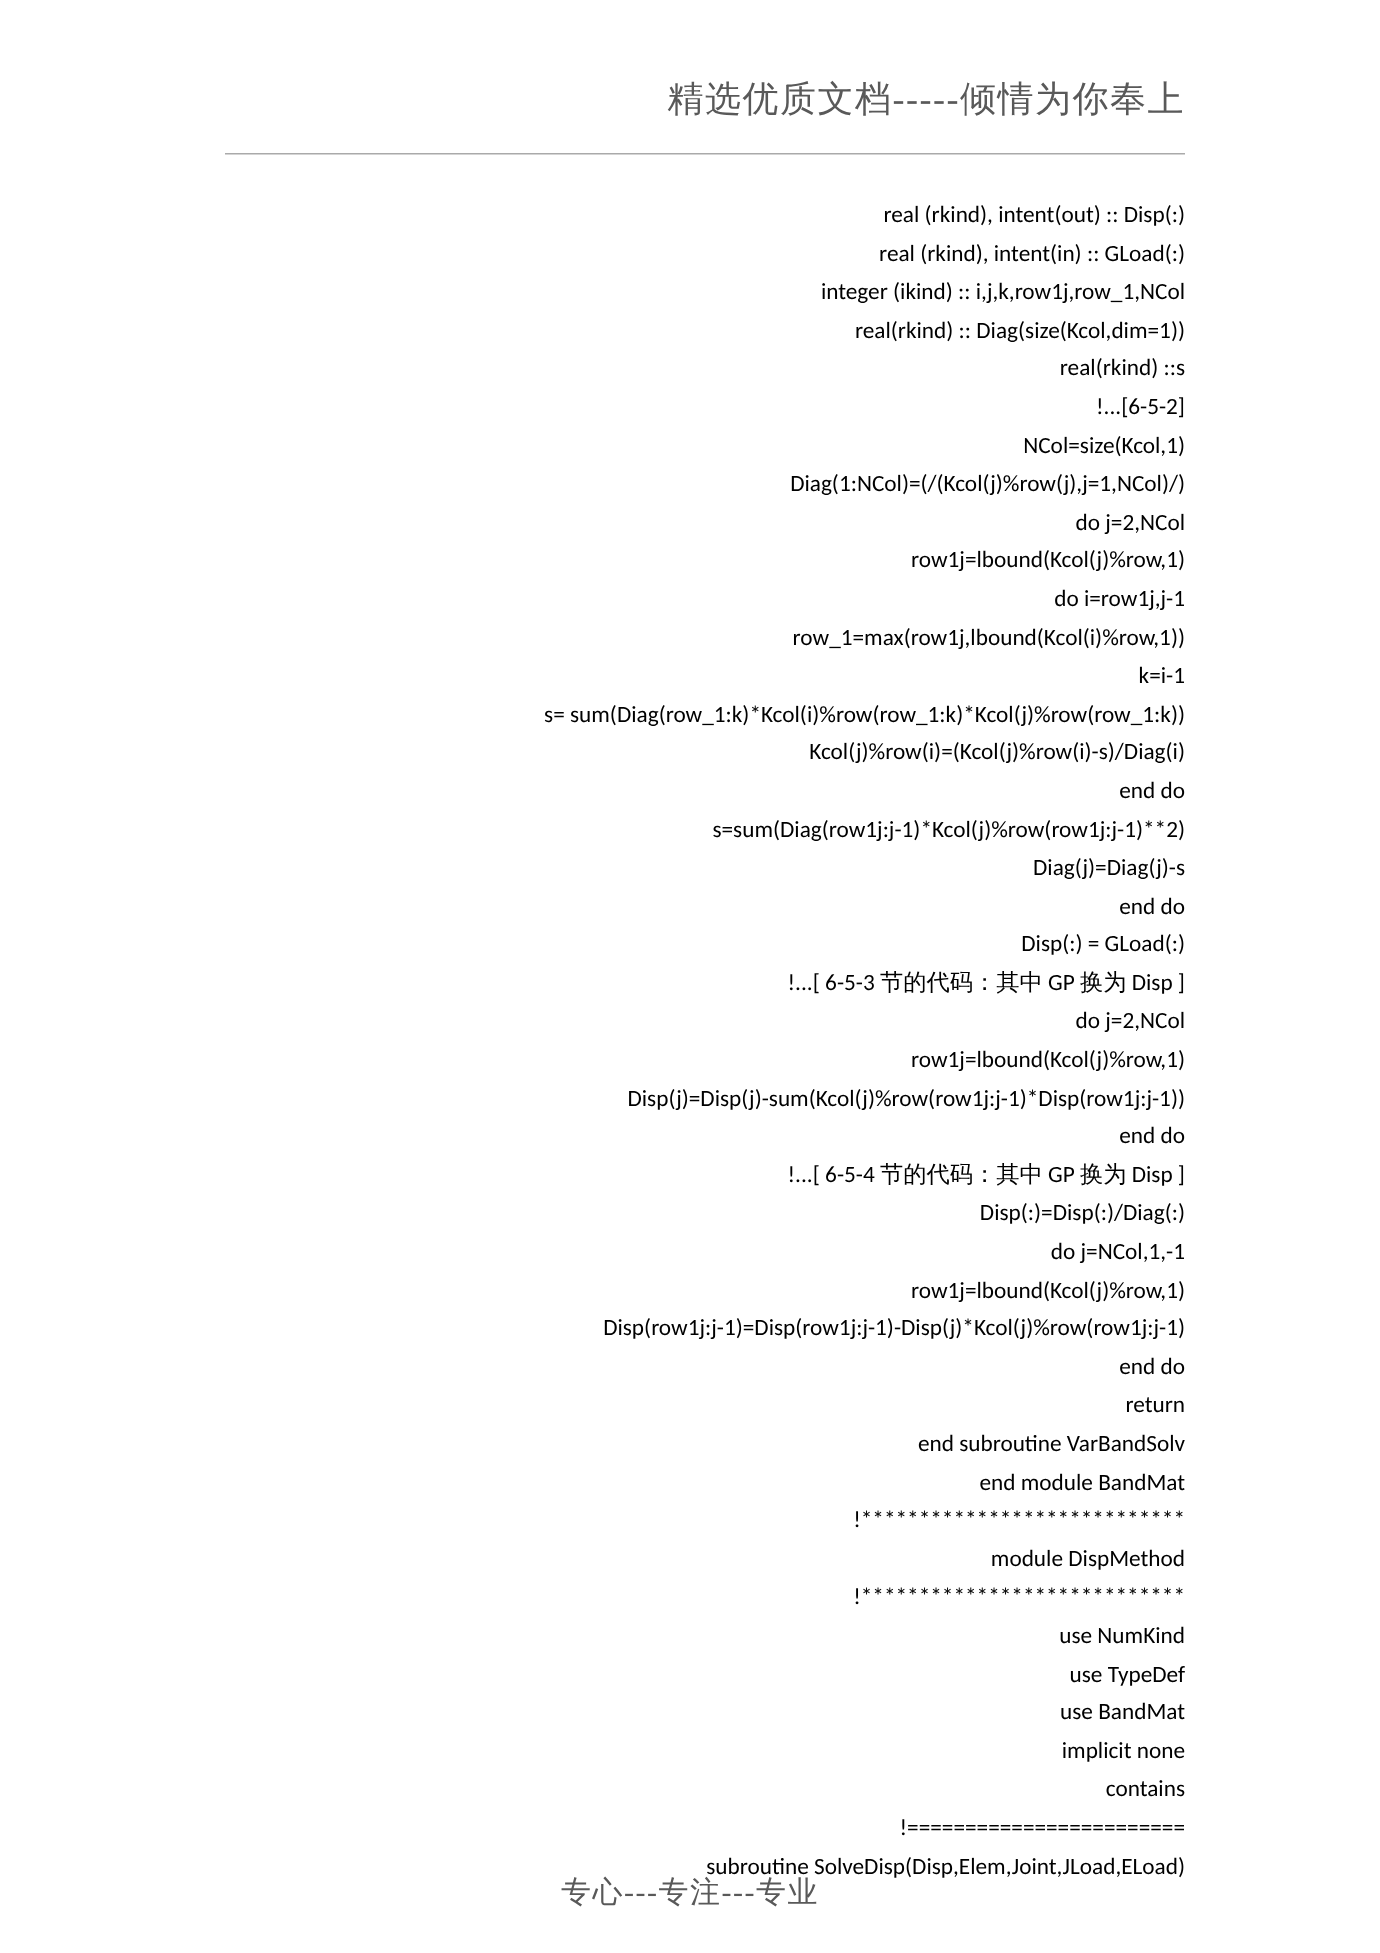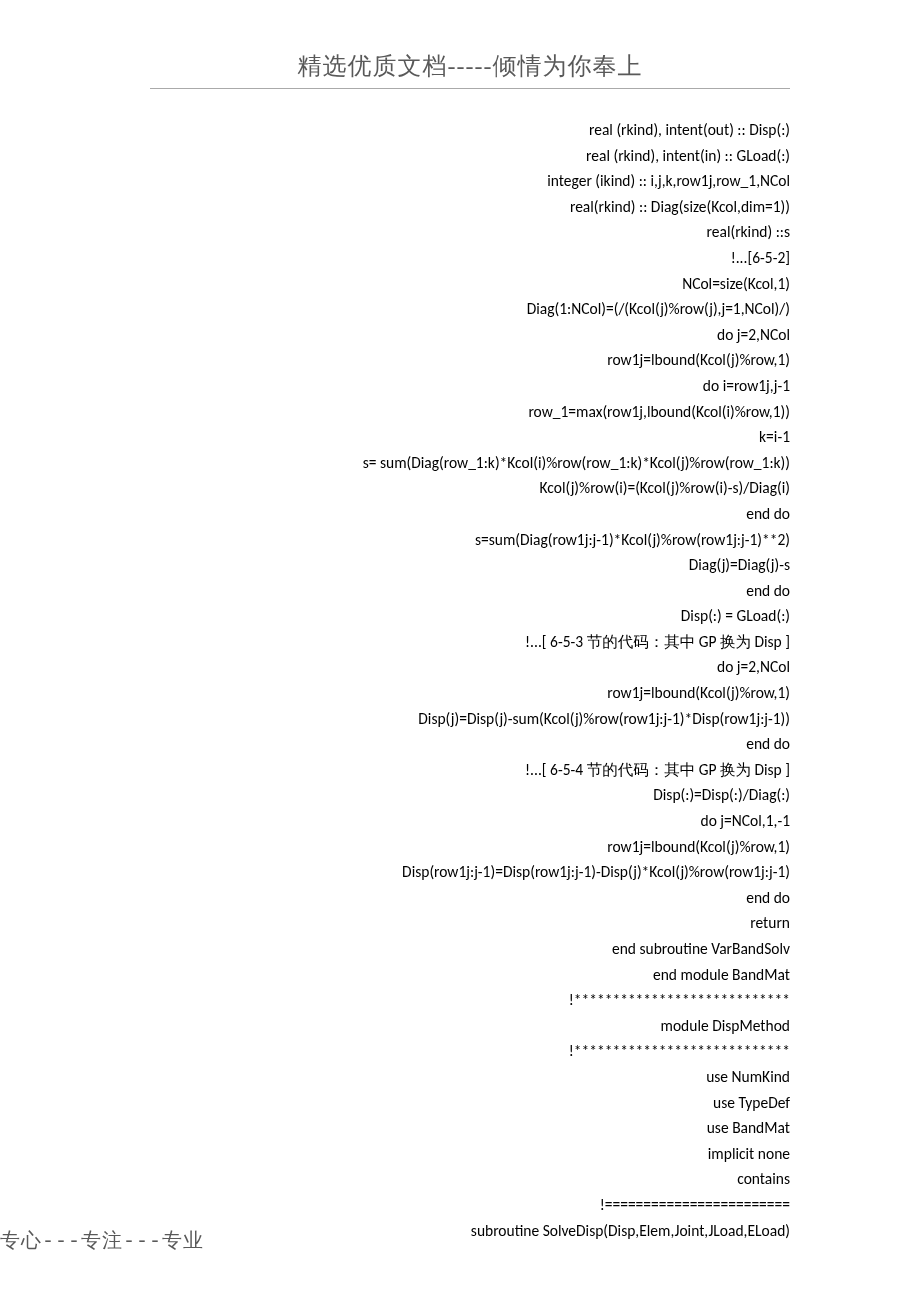--- a/index.html
+++ b/index.html
@@ -10,48 +10,49 @@
     font-family: "SimSun", "Calibri", sans-serif;
   }
   .page {
     width: 920px;
     min-height: 1302px;
     position: relative;
     box-sizing: border-box;
     padding: 50px 130px 40px 150px;
   }
   .header {
-    text-align: center;
+    text-align: right;
     font-size: 24px;
     color: #595959;
     font-family: "SimSun", serif;
     letter-spacing: 1px;
-    padding-bottom: 6px;
+    padding-bottom: 20px;
     border-bottom: 1px solid #aaa;
     margin-bottom: 28px;
   }
   .code-block {
     font-family: "Calibri", "Arial", sans-serif;
     font-size: 15.5px;
     line-height: 25.6px;
     color: #000;
     white-space: pre-wrap;
   }
   .code-line {
     display: block;
     text-align: right;
   }
   .footer {
     position: absolute;
-    bottom: 48px;
+    bottom: 27px;
     left: 0;
     right: 0;
+    text-align: center;
     font-size: 20px;
     color: #595959;
-    font-family: Liberation Mono, monospace;
+    font-family: Liberation Serif, serif;
     letter-spacing: 1px;
   }
 </style>
 </head>
 <body>
 
 <div class="page">
   <div class="header">精选优质文档-----倾情为你奉上</div>
   <div class="code-block" id="code-container"><span class="code-line">real (rkind), intent(out) :: Disp(:)</span><span class="code-line">real (rkind), intent(in) :: GLoad(:)</span><span class="code-line">integer (ikind) :: i,j,k,row1j,row_1,NCol</span><span class="code-line">real(rkind) :: Diag(size(Kcol,dim=1))</span><span class="code-line">real(rkind) ::s</span><span class="code-line">!...[6-5-2]</span><span class="code-line">NCol=size(Kcol,1)</span><span class="code-line">Diag(1:NCol)=(/(Kcol(j)%row(j),j=1,NCol)/)</span><span class="code-line">do j=2,NCol</span><span class="code-line">row1j=lbound(Kcol(j)%row,1)</span><span class="code-line">do i=row1j,j-1</span><span class="code-line">row_1=max(row1j,lbound(Kcol(i)%row,1))</span><span class="code-line">k=i-1</span><span class="code-line">s= sum(Diag(row_1:k)*Kcol(i)%row(row_1:k)*Kcol(j)%row(row_1:k))</span><span class="code-line">Kcol(j)%row(i)=(Kcol(j)%row(i)-s)/Diag(i)</span><span class="code-line">end do</span><span class="code-line">s=sum(Diag(row1j:j-1)*Kcol(j)%row(row1j:j-1)**2)</span><span class="code-line">Diag(j)=Diag(j)-s</span><span class="code-line">end do</span><span class="code-line">Disp(:) = GLoad(:)</span><span class="code-line">!...[ 6-5-3 节的代码：其中 GP 换为 Disp ]</span><span class="code-line">do j=2,NCol</span><span class="code-line">row1j=lbound(Kcol(j)%row,1)</span><span class="code-line">Disp(j)=Disp(j)-sum(Kcol(j)%row(row1j:j-1)*Disp(row1j:j-1))</span><span class="code-line">end do</span><span class="code-line">!...[ 6-5-4 节的代码：其中 GP 换为 Disp ]</span><span class="code-line">Disp(:)=Disp(:)/Diag(:)</span><span class="code-line">do j=NCol,1,-1</span><span class="code-line">row1j=lbound(Kcol(j)%row,1)</span><span class="code-line">Disp(row1j:j-1)=Disp(row1j:j-1)-Disp(j)*Kcol(j)%row(row1j:j-1)</span><span class="code-line">end do</span><span class="code-line">return</span><span class="code-line">end subroutine VarBandSolv</span><span class="code-line">end module BandMat</span><span class="code-line">!****************************</span><span class="code-line">module DispMethod</span><span class="code-line">!****************************</span><span class="code-line">use NumKind</span><span class="code-line">use TypeDef</span><span class="code-line">use BandMat</span><span class="code-line">implicit none</span><span class="code-line">contains</span><span class="code-line">!========================</span><span class="code-line">subroutine SolveDisp(Disp,Elem,Joint,JLoad,ELoad)</span></div>
   <div class="footer">专心---专注---专业</div>

